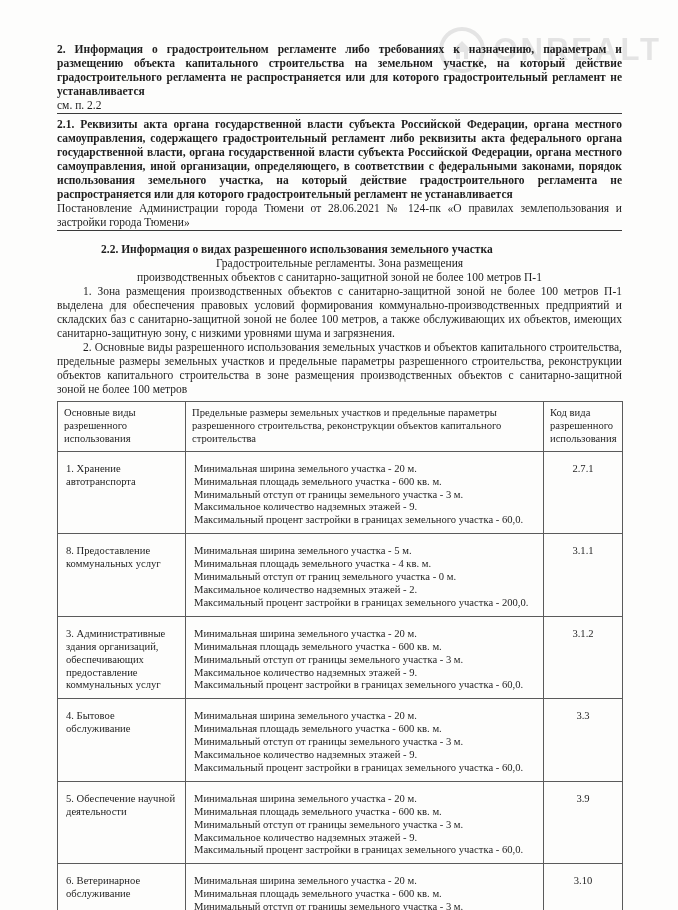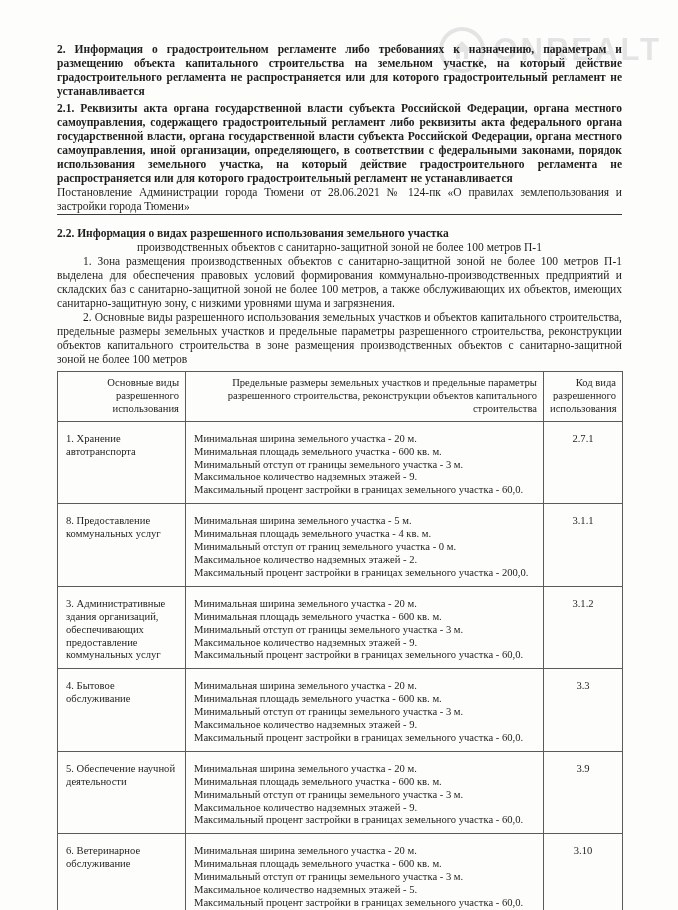--- a/index.html
+++ b/index.html
@@ -31,36 +31,36 @@
     left: 57px; top: 42px;
     width: 565px;
   }
   p { font-size: 11.5px; line-height: 14px; }
   .bold { font-weight: bold; }
   .just { text-align: justify; }
   .center { text-align: center; }
   .indent { text-indent: 26px; }
   .ruled { border-bottom: 1.5px solid #3a3a3a; padding-bottom: 1px; }
   .gap-lg { margin-top: 3px; }
-  .gap-md { margin-top: 11px; }
+  .gap-md { margin-top: 11px; margin-left: 44px; }
   table {
     margin-top: 5px;
     width: 565px;
     border-collapse: collapse;
     table-layout: fixed;
   }
   th, td {
     border: 1px solid #5b5b5b;
     font-size: 10.6px;
     line-height: 12.9px;
     vertical-align: top;
     font-weight: normal;
   }
   th {
-    text-align: right;
+    text-align: left;
     vertical-align: middle;
     padding: 5px 6px;
     margin-top: 32px;
   }
   td { padding: 11px 8px 6px 8px; }
   col.c1 { width: 128px; }
   col.c2 { width: 358px; }
   col.c3 { width: 79px; }
   td.code { text-align: center; padding-left: 2px; padding-right: 2px; }
 </style>
@@ -75,27 +75,31 @@
         <circle cx="24" cy="24" r="21" fill="none" stroke="#e4e4e4" stroke-width="4"></circle>
         <path d="M14 25 L24 15 L34 25 L30 25 L30 33 L26 33 L26 26 L22 26 L22 33 L18 33 L18 25 Z" fill="#e4e4e4"></path>
       </svg>
     </span>
     <span class="wm-text">ONREALT</span>
   </div>
 
   <div class="content">
 
     <p class="bold just">2. Информация о градостроительном регламенте либо требованиях к назначению, параметрам и размещению объекта капитального строительства на земельном участке, на который действие градостроительного регламента не распространяется или для которого градостроительный регламент не устанавливается</p>
+    <div class="ruled">
+      <p>см. п. 2.2</p>
+    </div>
 
     <p class="bold just gap-lg">2.1. Реквизиты акта органа государственной власти субъекта Российской Федерации, органа местного самоуправления, содержащего градостроительный регламент либо реквизиты акта федерального органа государственной власти, органа государственной власти субъекта Российской Федерации, органа местного самоуправления, иной организации, определяющего, в соответствии с федеральными законами, порядок использования земельного участка, на который действие градостроительного регламента не распространяется или для которого градостроительный регламент не устанавливается</p>
     <div class="ruled">
       <p class="just">Постановление Администрации города Тюмени от 28.06.2021 № 124-пк «О правилах землепользования и застройки города Тюмени»</p>
     </div>
 
     <p class="bold gap-md">2.2. Информация о видах разрешенного использования земельного участка</p>
+    <p class="center">Градостроительные регламенты. Зона размещения</p>
     <p class="center">производственных объектов с санитарно-защитной зоной не более 100 метров П-1</p>
     <p class="just indent">1. Зона размещения производственных объектов  с санитарно-защитной зоной не более 100 метров П-1 выделена для обеспечения правовых условий формирования коммунально-производственных предприятий и складских баз с санитарно-защитной зоной не более 100 метров, а также обслуживающих их объектов, имеющих санитарно-защитную зону, с низкими уровнями шума и загрязнения.</p>
     <p class="just indent">2. Основные виды разрешенного использования земельных участков и объектов капитального строительства, предельные размеры земельных участков и предельные параметры разрешенного строительства, реконструкции объектов капитального строительства в зоне размещения производственных объектов с санитарно-защитной зоной не более 100 метров</p>
 
     <table>
       <colgroup>
           <col class="c1">
           <col class="c2">
           <col class="c3">
         </colgroup>

